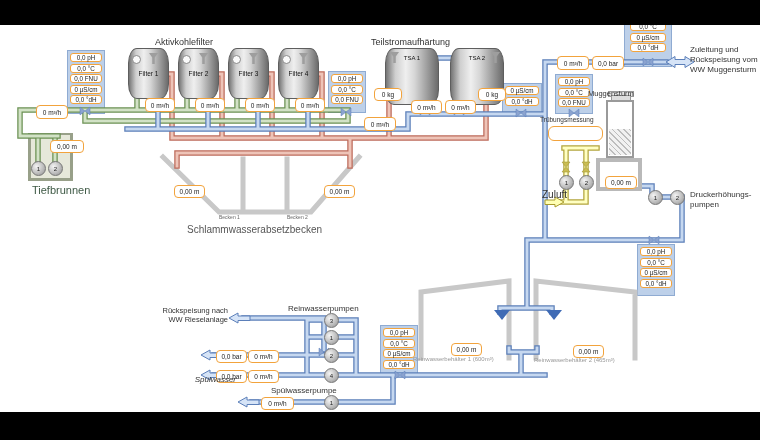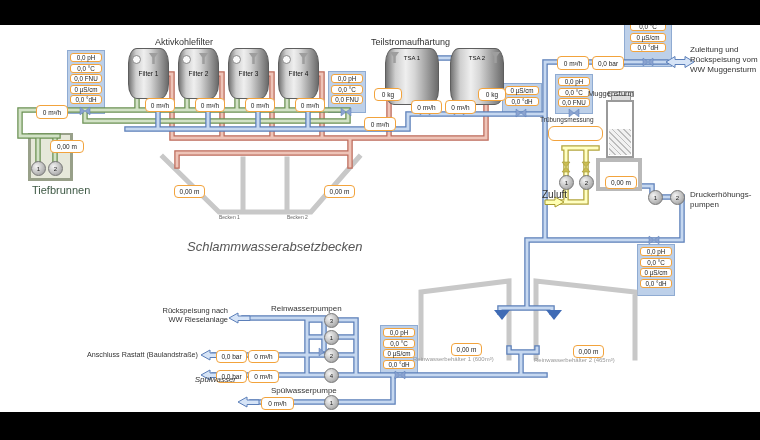--- a/index.html
+++ b/index.html
@@ -238,25 +238,24 @@
   <div class="lbl tcenter" style="left:371px;top:37px;width:145px;font-size:9px;">Teilstromaufhärtung</div>
   <div class="lbl preline" style="left:690px;top:45px;font-size:8px;">Zuleitung und
 Rückspeisung vom
 WW Muggensturm</div>
   <div class="lbl tcenter" style="left:588px;top:89px;width:64px;font-size:7.5px;">Muggensturm</div>
   <div class="lbl tcenter" style="left:540px;top:116px;width:68px;font-size:6.5px;">Trübungsmessung</div>
   <div class="lbl" style="left:542px;top:189px;font-size:10px;">Zuluft</div>
   <div class="lbl preline" style="left:690px;top:190px;font-size:8px;">Druckerhöhungs-
 pumpen</div>
   <div class="lbl tcenter" style="left:32px;top:184px;width:70px;font-size:11px;color:#3f5a46;">Tiefbrunnen</div>
-  <div class="lbl tcenter" style="left:187px;top:239px;width:155px;font-size:13px;color:#555;font-style:italic;">Schlammwasserabsetzbecken</div>
+  <div class="lbl tcenter" style="left:187px;top:224px;width:155px;font-size:10px;color:#555;">Schlammwasserabsetzbecken</div>
   <div class="lbl" style="left:219px;top:214px;font-size:5px;color:#666;">Becken 1</div>
   <div class="lbl" style="left:287px;top:214px;font-size:5px;color:#666;">Becken 2</div>
   <div class="lbl tcenter" style="left:413px;top:356px;width:102px;font-size:6px;color:#999;">Reinwasserbehälter 1 (600m³)</div>
   <div class="lbl tcenter" style="left:534px;top:357px;width:106px;font-size:6px;color:#999;">Reinwasserbehälter 2 (465m³)</div>
   <div class="lbl preline tright" style="left:108px;top:306px;width:120px;font-size:7.5px;">Rückspeisung nach
 WW Rieselanlage</div>
-  <div class="lbl tright" style="left:38px;top:350px;width:160px;font-size:7.2px;">Anschluss Rastatt (Baulandstraße)</div>
-  <div class="lbl tcenter" style="left:271px;top:304px;width:124px;font-size:8px;">Reinwasserpumpen</div>
+  <div class="lbl tcenter" style="left:288px;top:304px;width:124px;font-size:8px;">Reinwasserpumpen</div>
   <div class="lbl tcenter" style="left:271px;top:386px;width:124px;font-size:8px;">Spülwasserpumpe</div>
   <div class="lbl tright" style="left:148px;top:375px;width:88px;font-size:8px;font-style:italic;">Spülwasser</div>
 
 </div>
 
 </body></html>

